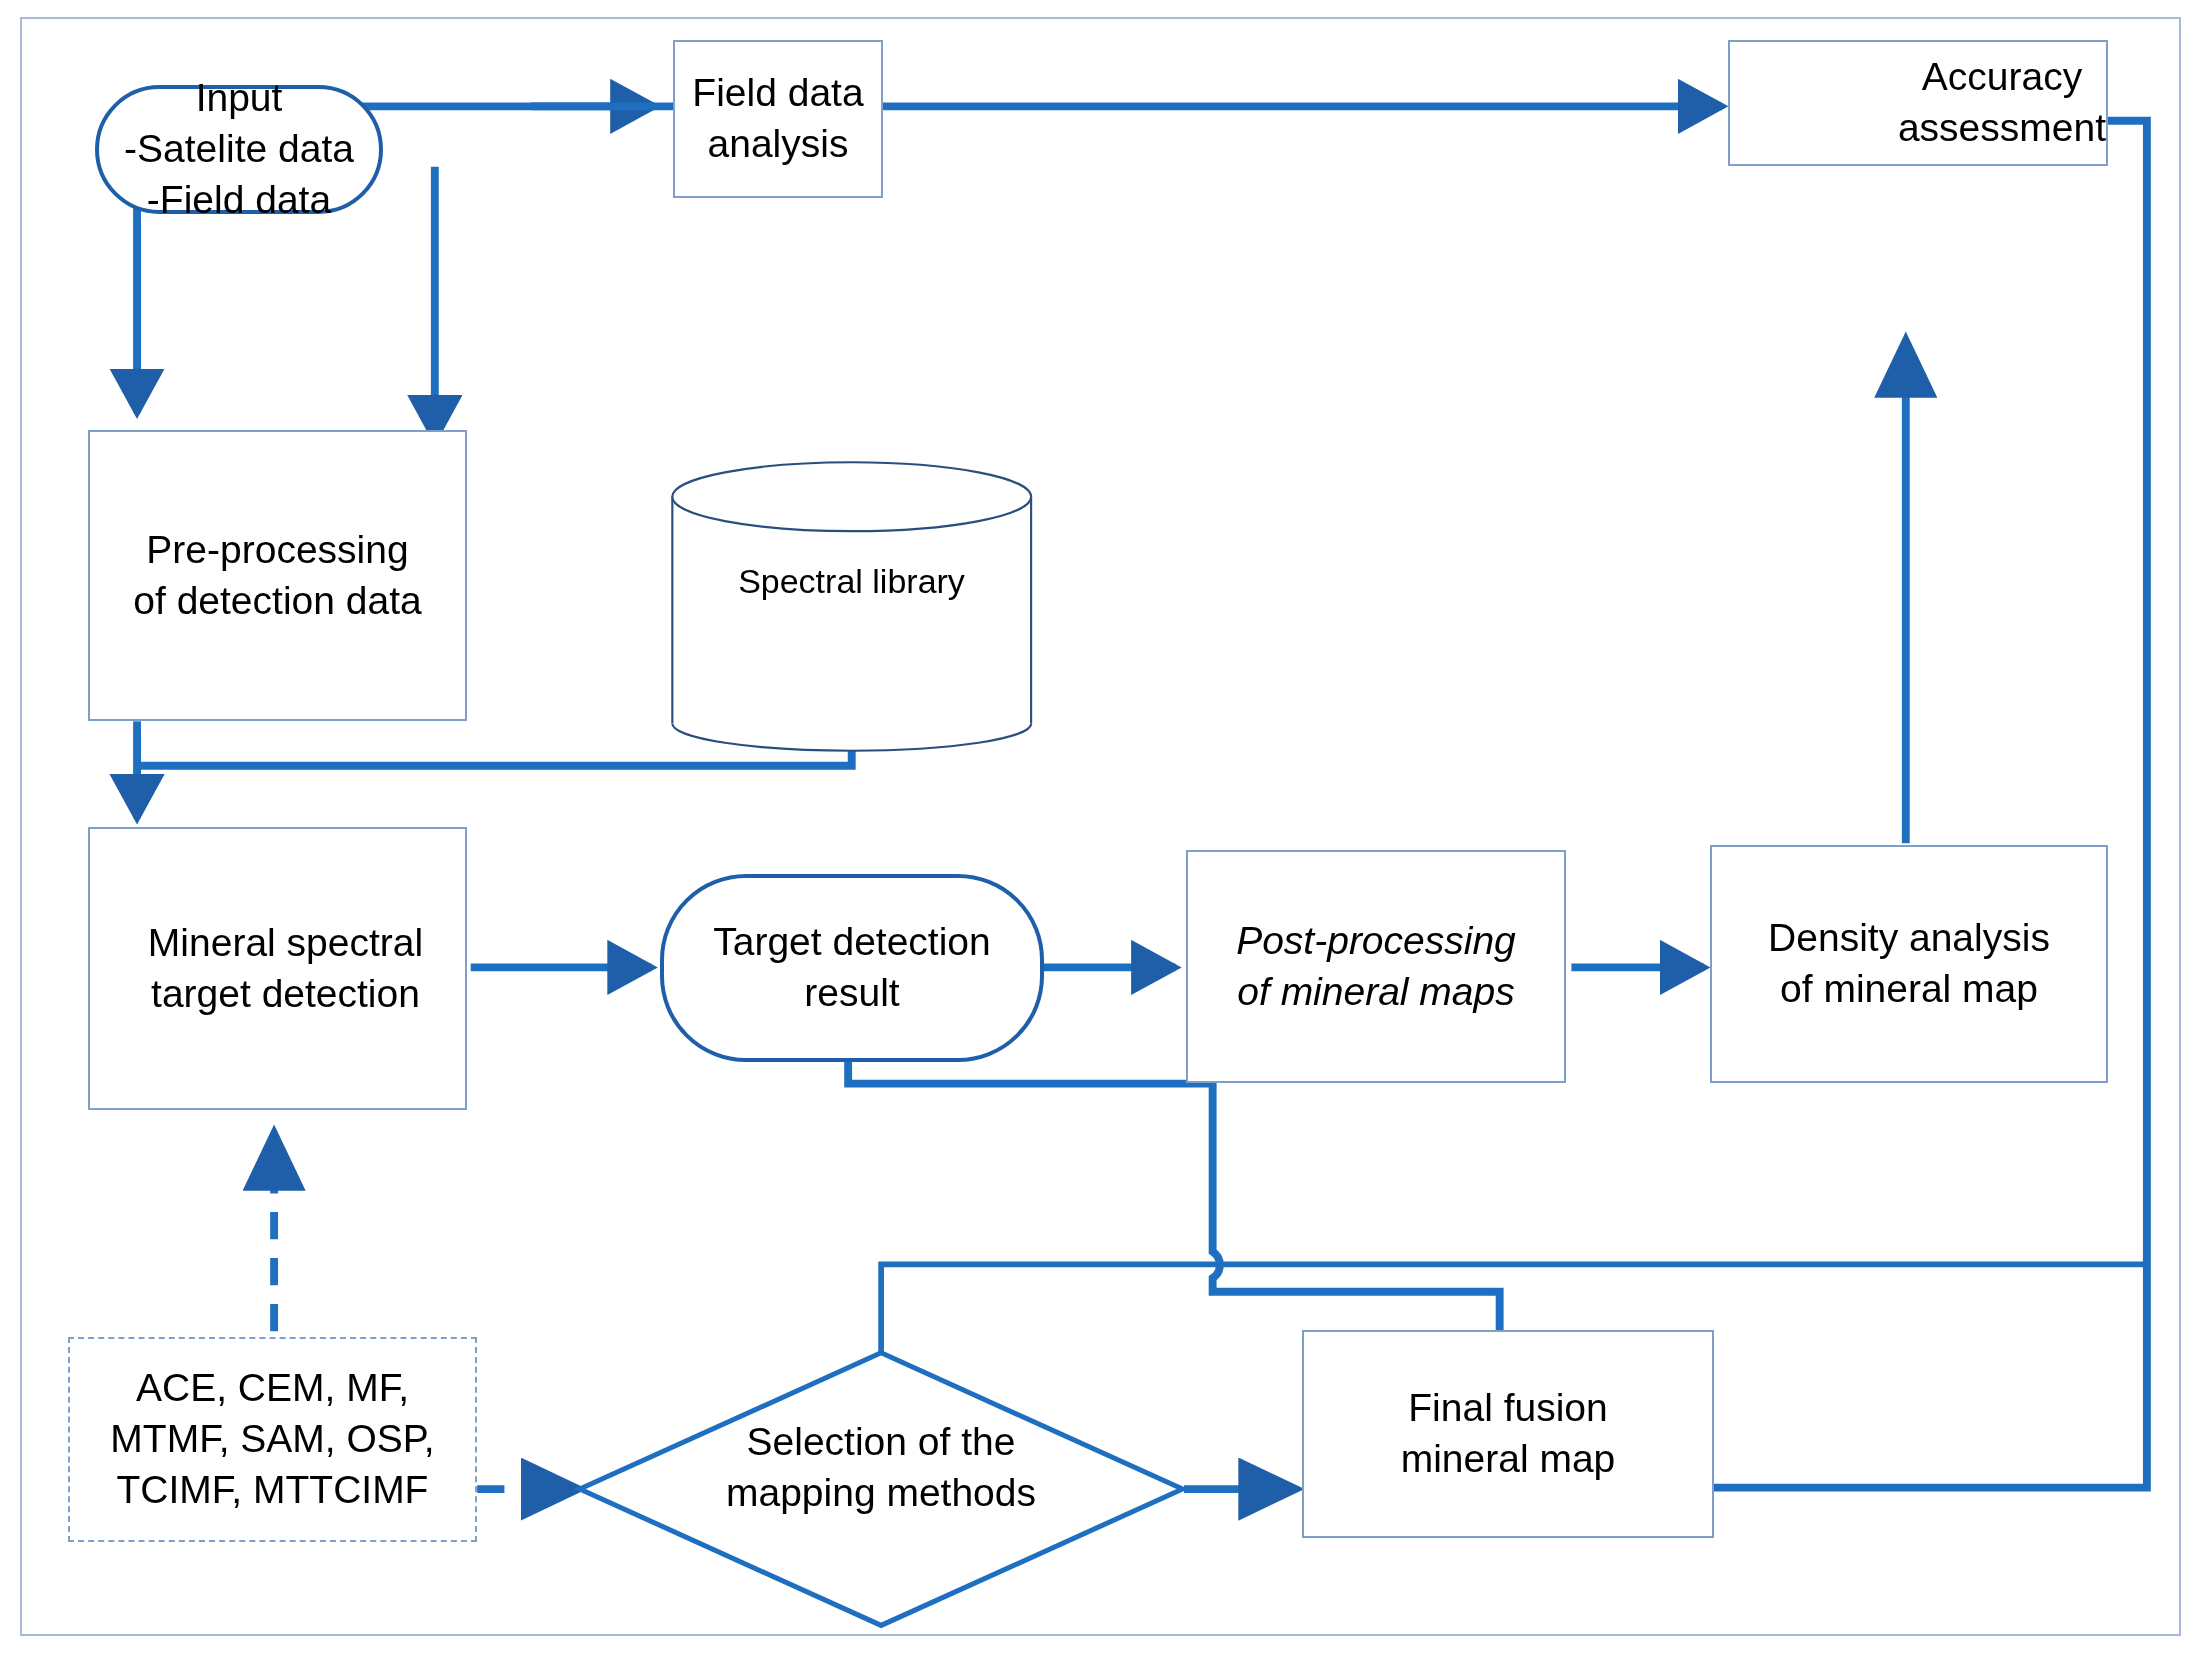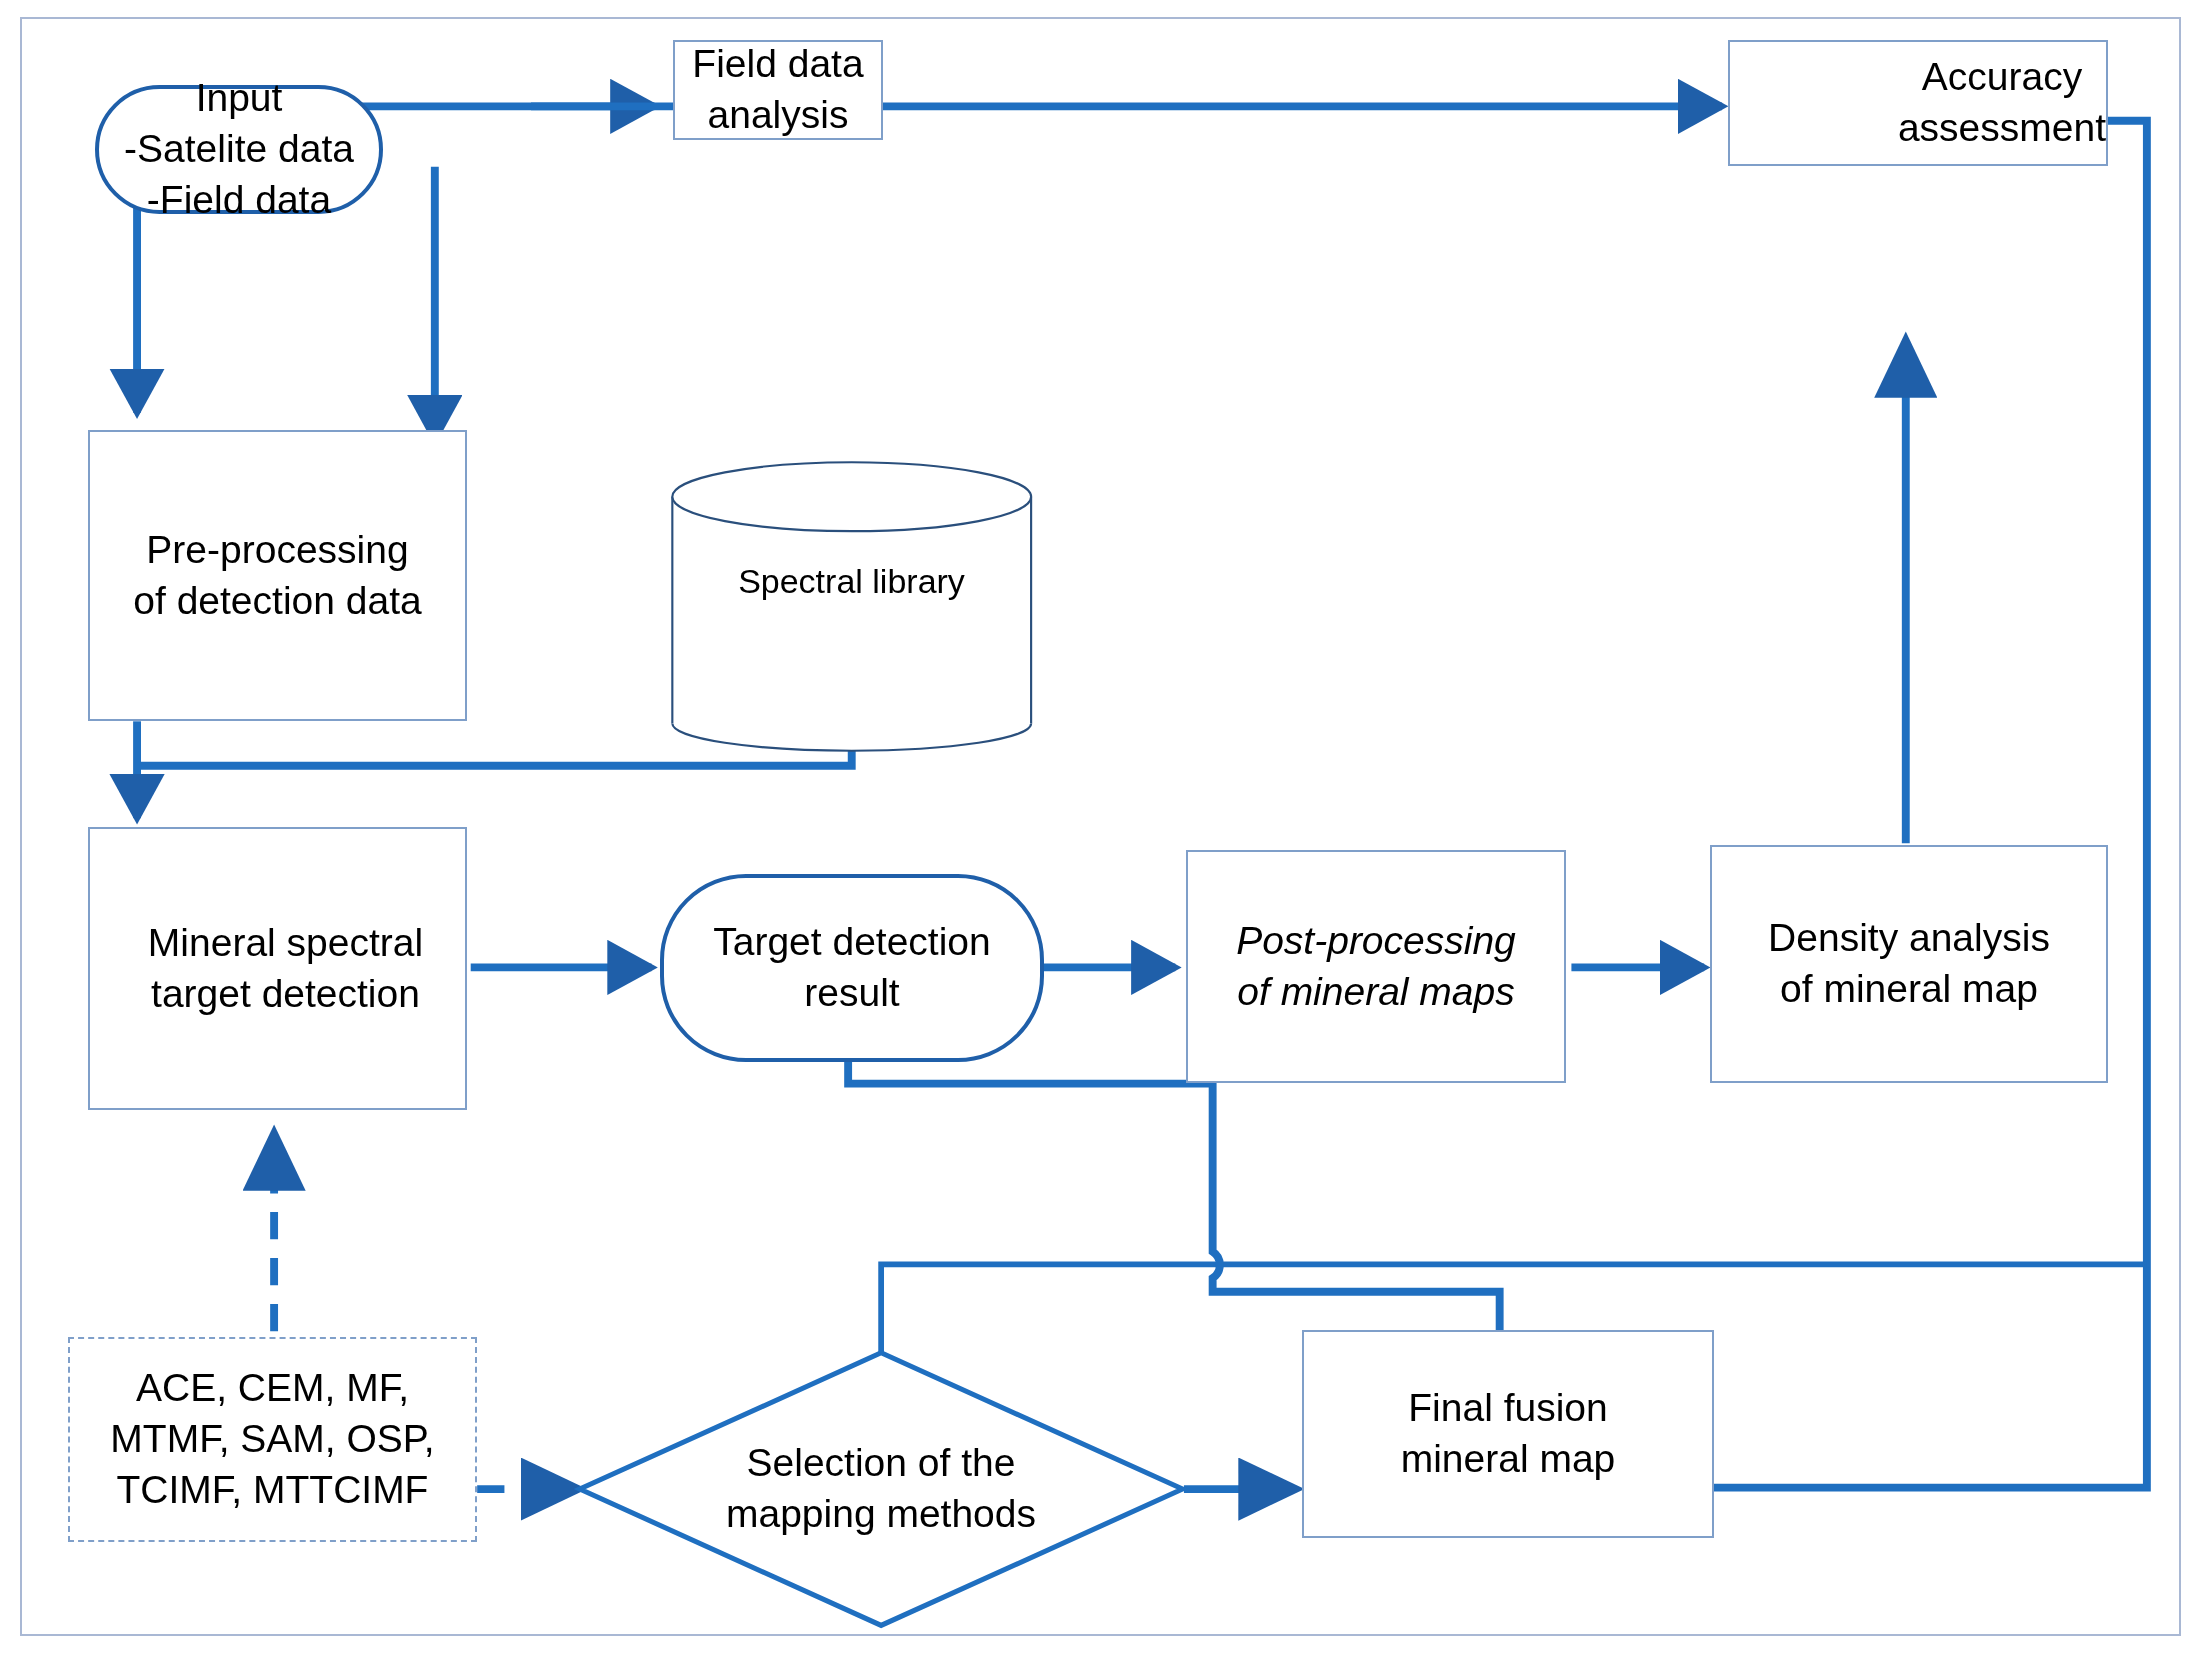--- a/index.html
+++ b/index.html
@@ -51,21 +51,21 @@
   .rounded {
     border: 4.3px solid #1f5fa9;
     border-radius: 86px;
   }
   .dashed {
     border: 2.9px dashed #7f9fc9;
   }
   .diamond-label {
     position: absolute;
     display: flex;
-    align-items: center;
+    align-items: flex-start;
     justify-content: center;
     text-align: center;
     color: #000;
     line-height: 1.30;
     white-space: pre-line;
     background: transparent;
   }
   .cyl-label {
     position: absolute;
     display: flex;
@@ -139,21 +139,21 @@
       <ellipse cx="1187" cy="692" rx="250" ry="48" fill="#ffffff" stroke="#2a4f7c" stroke-width="3"></ellipse>
     </g>
   </svg>
 
   <div class="node rounded" style="left:95px; top:39px; width:288px; height:129px; font-size:39px;margin-top:46px;">
     <span class="lbl">Input
 -Satelite data
 -Field data</span>
   </div>
 
-  <div class="node rect" style="left:673px; top:40px; width:210px; height:100px; font-size:39px;">
+  <div class="node rect" style="left:673px; top:40px; width:210px; height:158px; font-size:39px;">
     <span class="lbl">Field data
 analysis</span>
   </div>
 
   <div class="node rect" style="left:1728px; top:40px; width:380px; height:126px; font-size:39px;justify-content:flex-end;">
     <span class="lbl">Accuracy
 assessment</span>
   </div>
 
   <div class="node rect" style="left:88px; top:430px; width:379px; height:291px; font-size:39px;">

